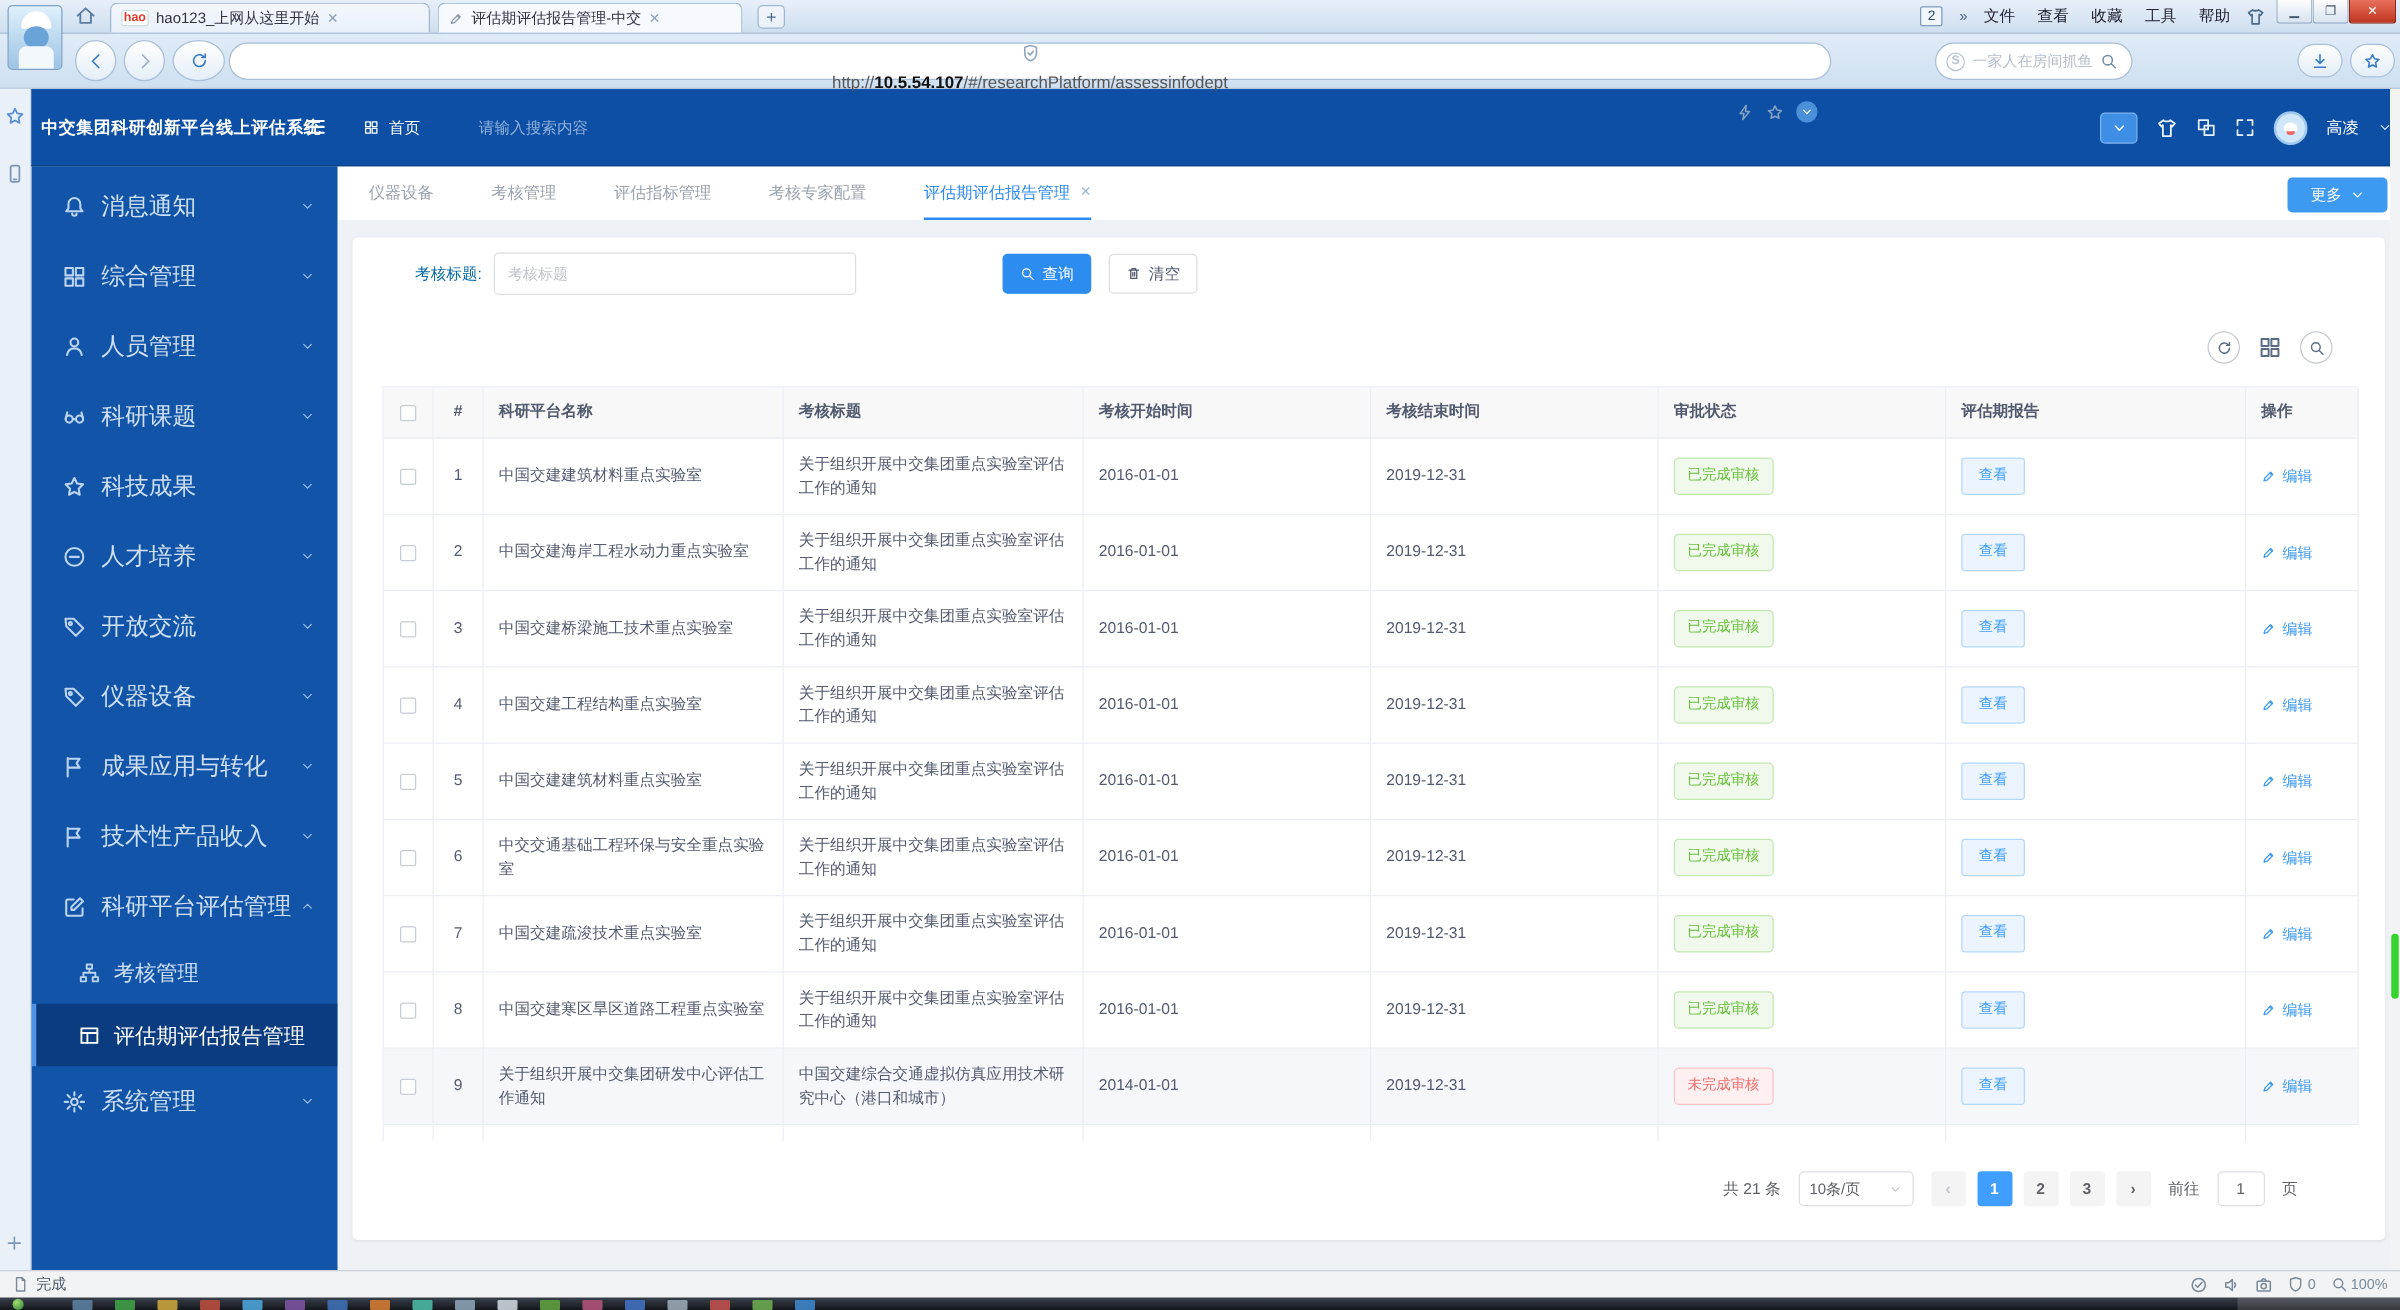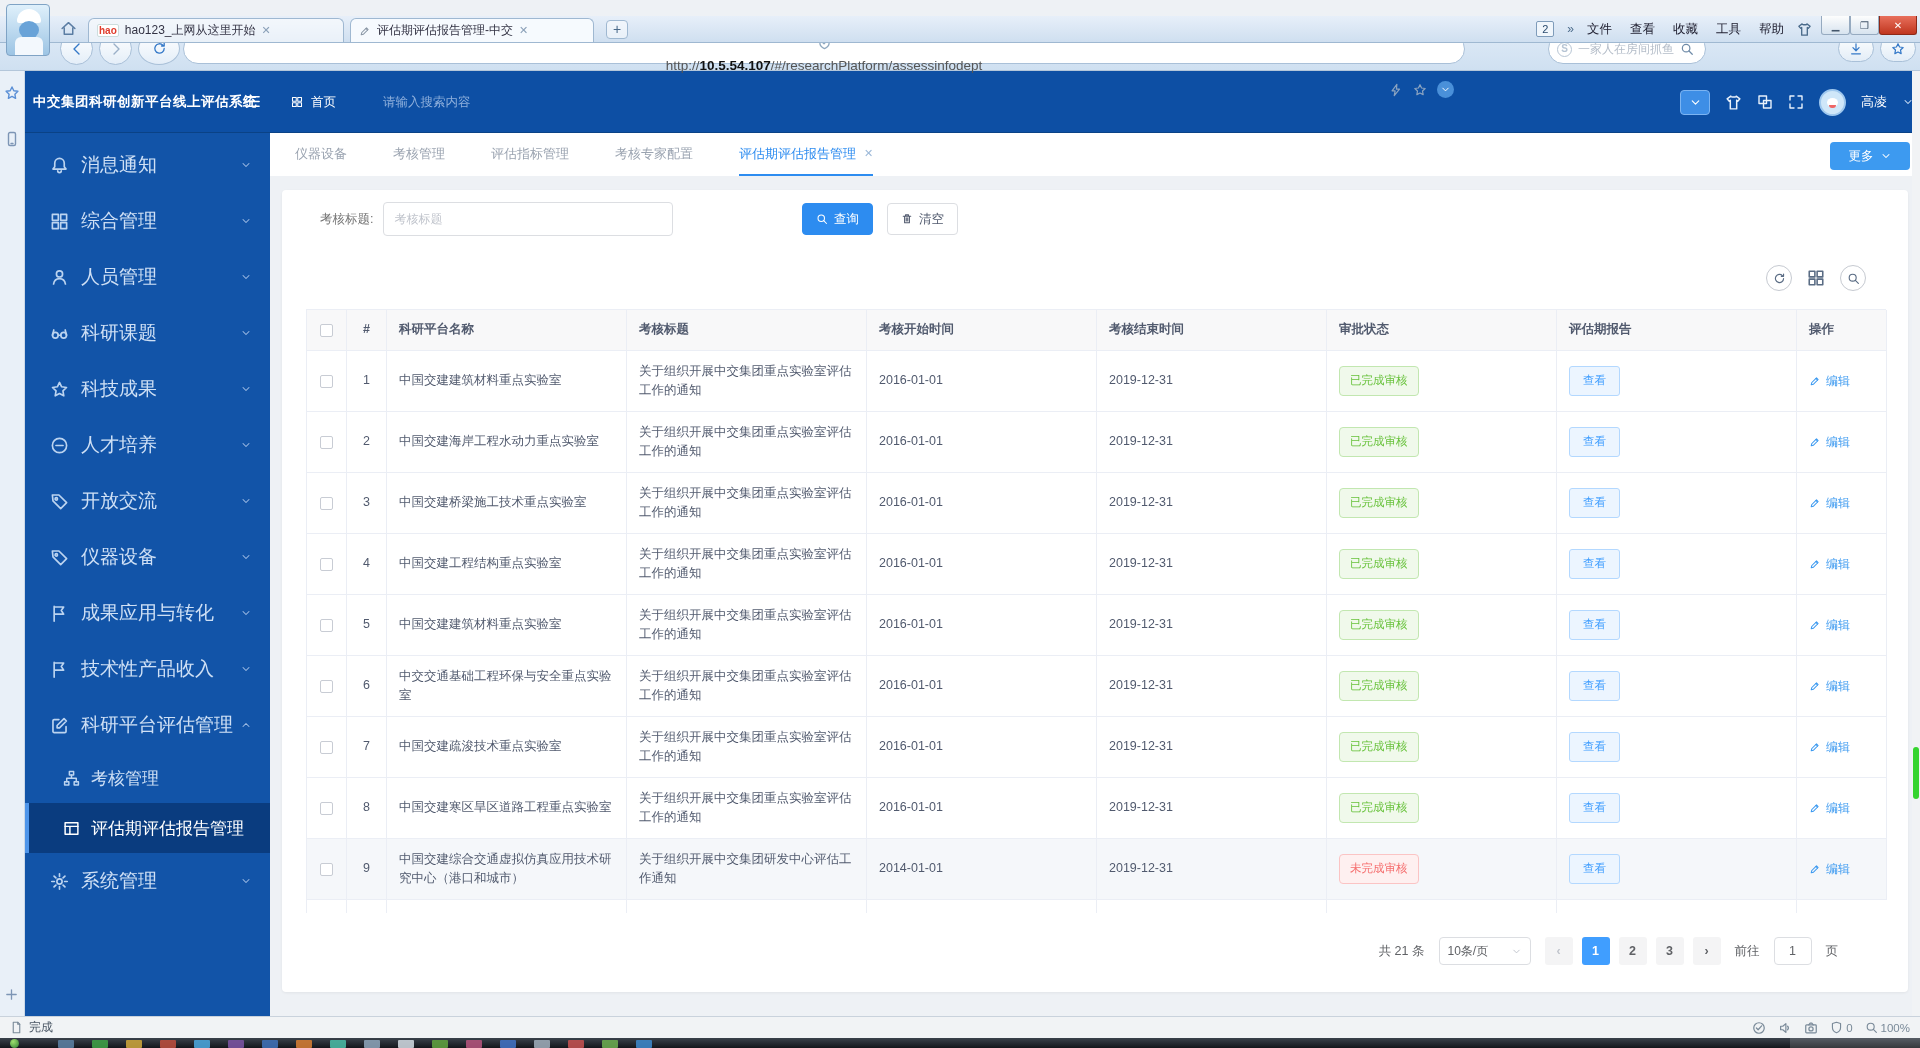--- a/index.html
+++ b/index.html
@@ -2,21 +2,21 @@
 <html><head>
 <meta charset="utf-8">
 <style>
   * { box-sizing: border-box; margin:0; padding:0; }
   html,body { width:1920px; height:1048px; overflow:hidden; }
   body { font-family:"Liberation Sans", sans-serif; position:relative; background:#eef1f5; }
   svg { display:block; }
 
   
   .tabs-row { position:absolute; left:0; top:0; width:1920px; height:27px;
-    background:linear-gradient(#e7eff9,#cfdff0); border-bottom:1px solid #9fb8d1; z-index:30;margin-top:16px;}
+    background:linear-gradient(#e7eff9,#cfdff0); border-bottom:1px solid #9fb8d1; z-index:30;}
   .browser-logo { position:absolute; left:6px; top:4px; width:44px; height:52px; z-index:40;
     background:linear-gradient(#dff0fb,#9cc4e4); border:1px solid #7fa3c5; border-radius:4px; overflow:hidden;}
   .browser-logo .hat { position:absolute; left:10px; top:4px; width:24px; height:14px; background:#fff; border-radius:12px 12px 2px 2px;}
   .browser-logo .face { position:absolute; left:12px; top:16px; width:20px; height:18px; background:#69a3d8; border-radius:50%;}
   .browser-logo .body { position:absolute; left:8px; top:32px; width:28px; height:18px; background:#f3f8fd; border-radius:6px 6px 0 0;}
   .home-btn { position:absolute; left:60px; top:4px; color:#5b7da3; }
   .btab { position:absolute; top:2px; height:24px; border:1px solid #9fb8d1; border-bottom:none;
     border-radius:6px 6px 0 0; background:rgba(255,255,255,.55); display:flex; align-items:center;
     gap:6px; padding:0 8px; font-size:12px; color:#334; }
   .btab.active { background:#f6fafe; }
@@ -85,21 +85,21 @@
   .tabbar { position:absolute; left:0; top:0; width:100%; height:43px; background:#fff; display:flex; align-items:stretch; padding-left:25px; gap:46px;}
   .ptab { display:flex; align-items:center; gap:8px; font-size:13px; color:#9aa3b0; cursor:pointer; border-bottom:2px solid transparent;}
   .ptab.active { color:#2d8cf0; border-bottom-color:#2d8cf0; }
   .ptab .x { font-size:11px; color:#9bb8d8; }
   .more-btn { position:absolute; top:9px; right:2px; width:80px; height:28px; background:#3d9af0; color:#fff;
     border-radius:4px; display:flex; align-items:center; justify-content:center; gap:6px; font-size:12.5px; cursor:pointer;}
 
   .card { position:absolute; left:12px; top:57px; width:1626px; height:802px; background:#fff; border-radius:4px;
     box-shadow:0 1px 3px rgba(0,0,0,.06);}
   .filter-row { position:absolute; left:38px; top:12px; height:34px; display:flex; align-items:center; }
-  .filter-label { font-size:12.5px; color:#737373; }
+  .filter-label { font-size:12.5px; color:#0369a1;margin-left:12px; }
   .filter-input { margin-left:10px; width:290px; height:34px; border:1px solid #dcdee2; border-radius:4px;
     padding:0 10px; font-size:12px; color:#515a6e; outline:none; font-family:inherit;}
   .filter-input::placeholder { color:#c0c4cc; }
   .filter-btns { position:absolute; left:520px; top:13px; display:flex; gap:14px;align-items:center; }
   .btn-primary { height:32px; padding:0 13px; background:#2d8cf0; border:1px solid #2d8cf0; border-radius:4px;
     color:#fff; font-size:12.5px; display:flex; align-items:center; gap:6px; cursor:pointer;}
   .btn-plain { height:32px; padding:0 13px; background:#fff; border:1px solid #dcdee2; border-radius:4px;
     color:#515a6e; font-size:12.5px; display:flex; align-items:center; gap:6px; cursor:pointer;}
   .tools { position:absolute; top:75px; right:42px; display:flex; align-items:center; gap:15px; color:#5a6c84;}
   .tool-circle { width:26px; height:26px; border:1px solid #c6cad1; border-radius:50%; display:flex; align-items:center; justify-content:center; cursor:pointer;}
@@ -795,22 +795,22 @@
                 <path d="M3 13l.8-3L10 3.8l2.2 2.2L6 12.2z"></path>
                 <path d="M9.2 4.6l2.2 2.2"></path>
               </svg>编辑</span>
           </div>
         </div>
         <div class="trow tbody hover">
           <div class="cc">
             <span class="checkbox"></span>
           </div>
           <div class="cc">9</div>
+          <div>关于组织开展中交集团研发中心评估工作通知</div>
           <div>中国交建综合交通虚拟仿真应用技术研究中心（港口和城市）</div>
-          <div>关于组织开展中交集团研发中心评估工作通知</div>
           <div>2014-01-01</div>
           <div>2019-12-31</div>
           <div>
             <span class="badge red">未完成审核</span>
           </div>
           <div>
             <span class="view-btn">查看</span>
           </div>
           <div>
             <span class="edit-link"><svg viewBox="0 0 16 16" width="12" height="12" fill="none" stroke="currentColor" stroke-width="1.4" stroke-linecap="round" stroke-linejoin="round">

